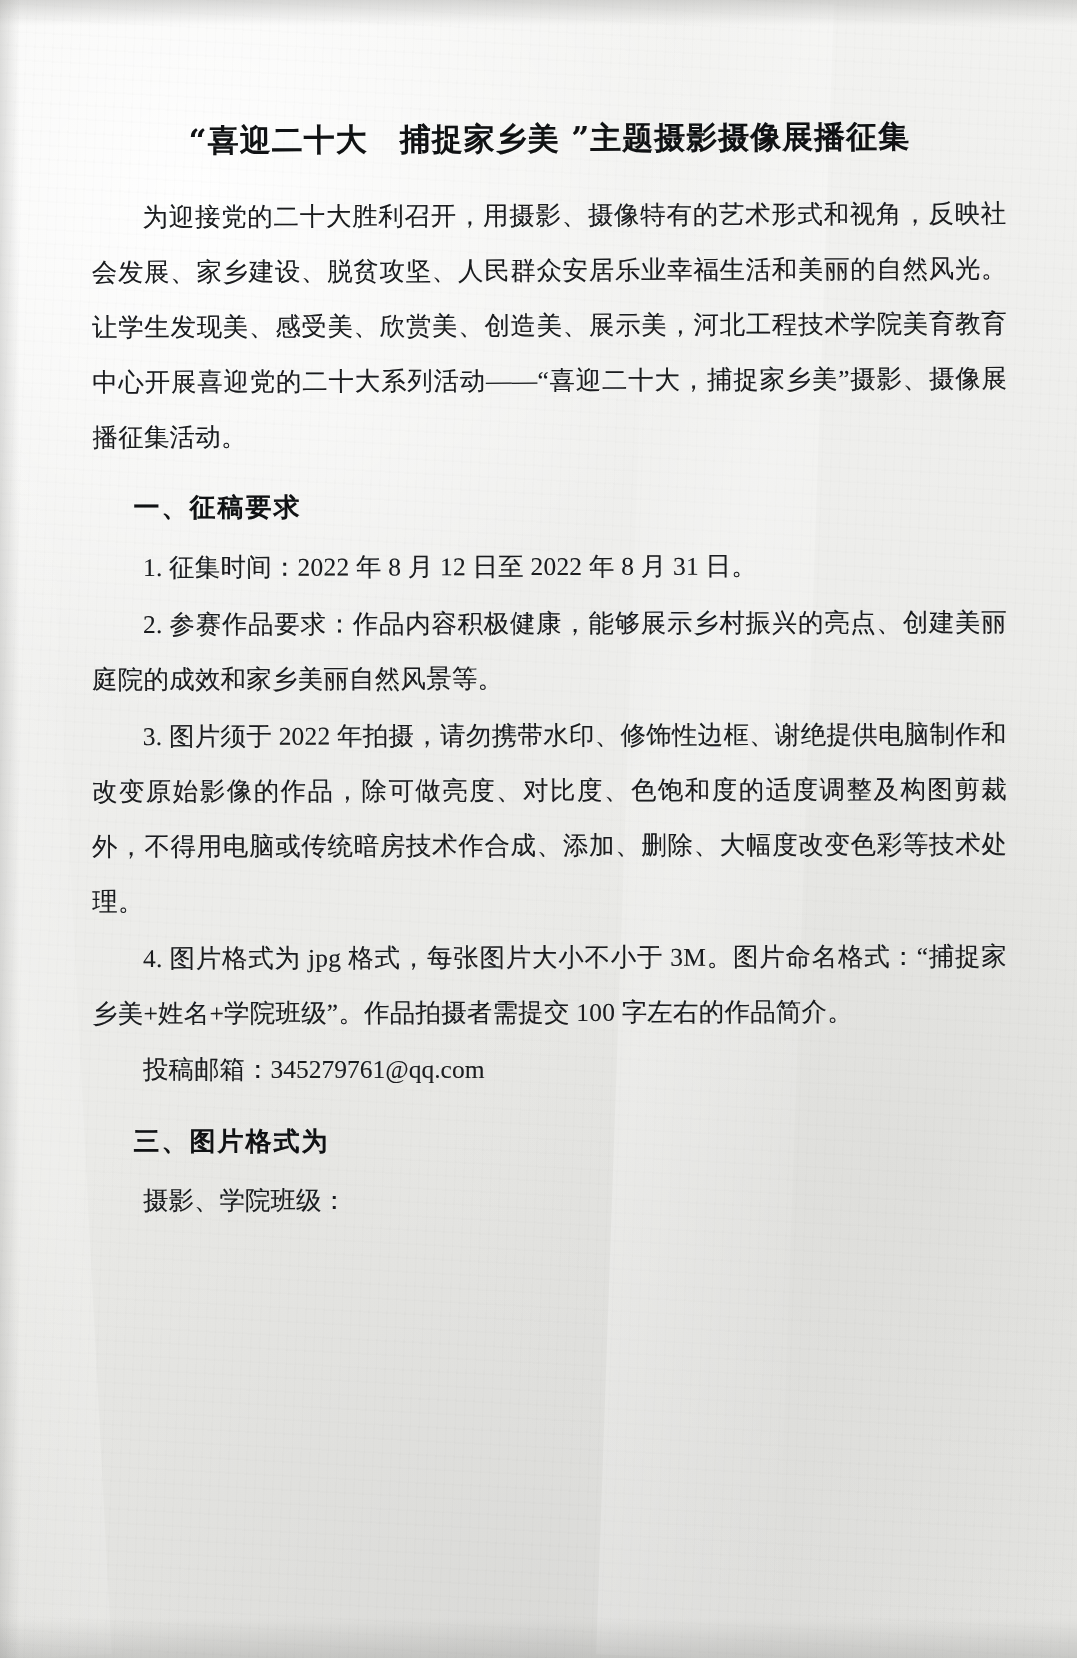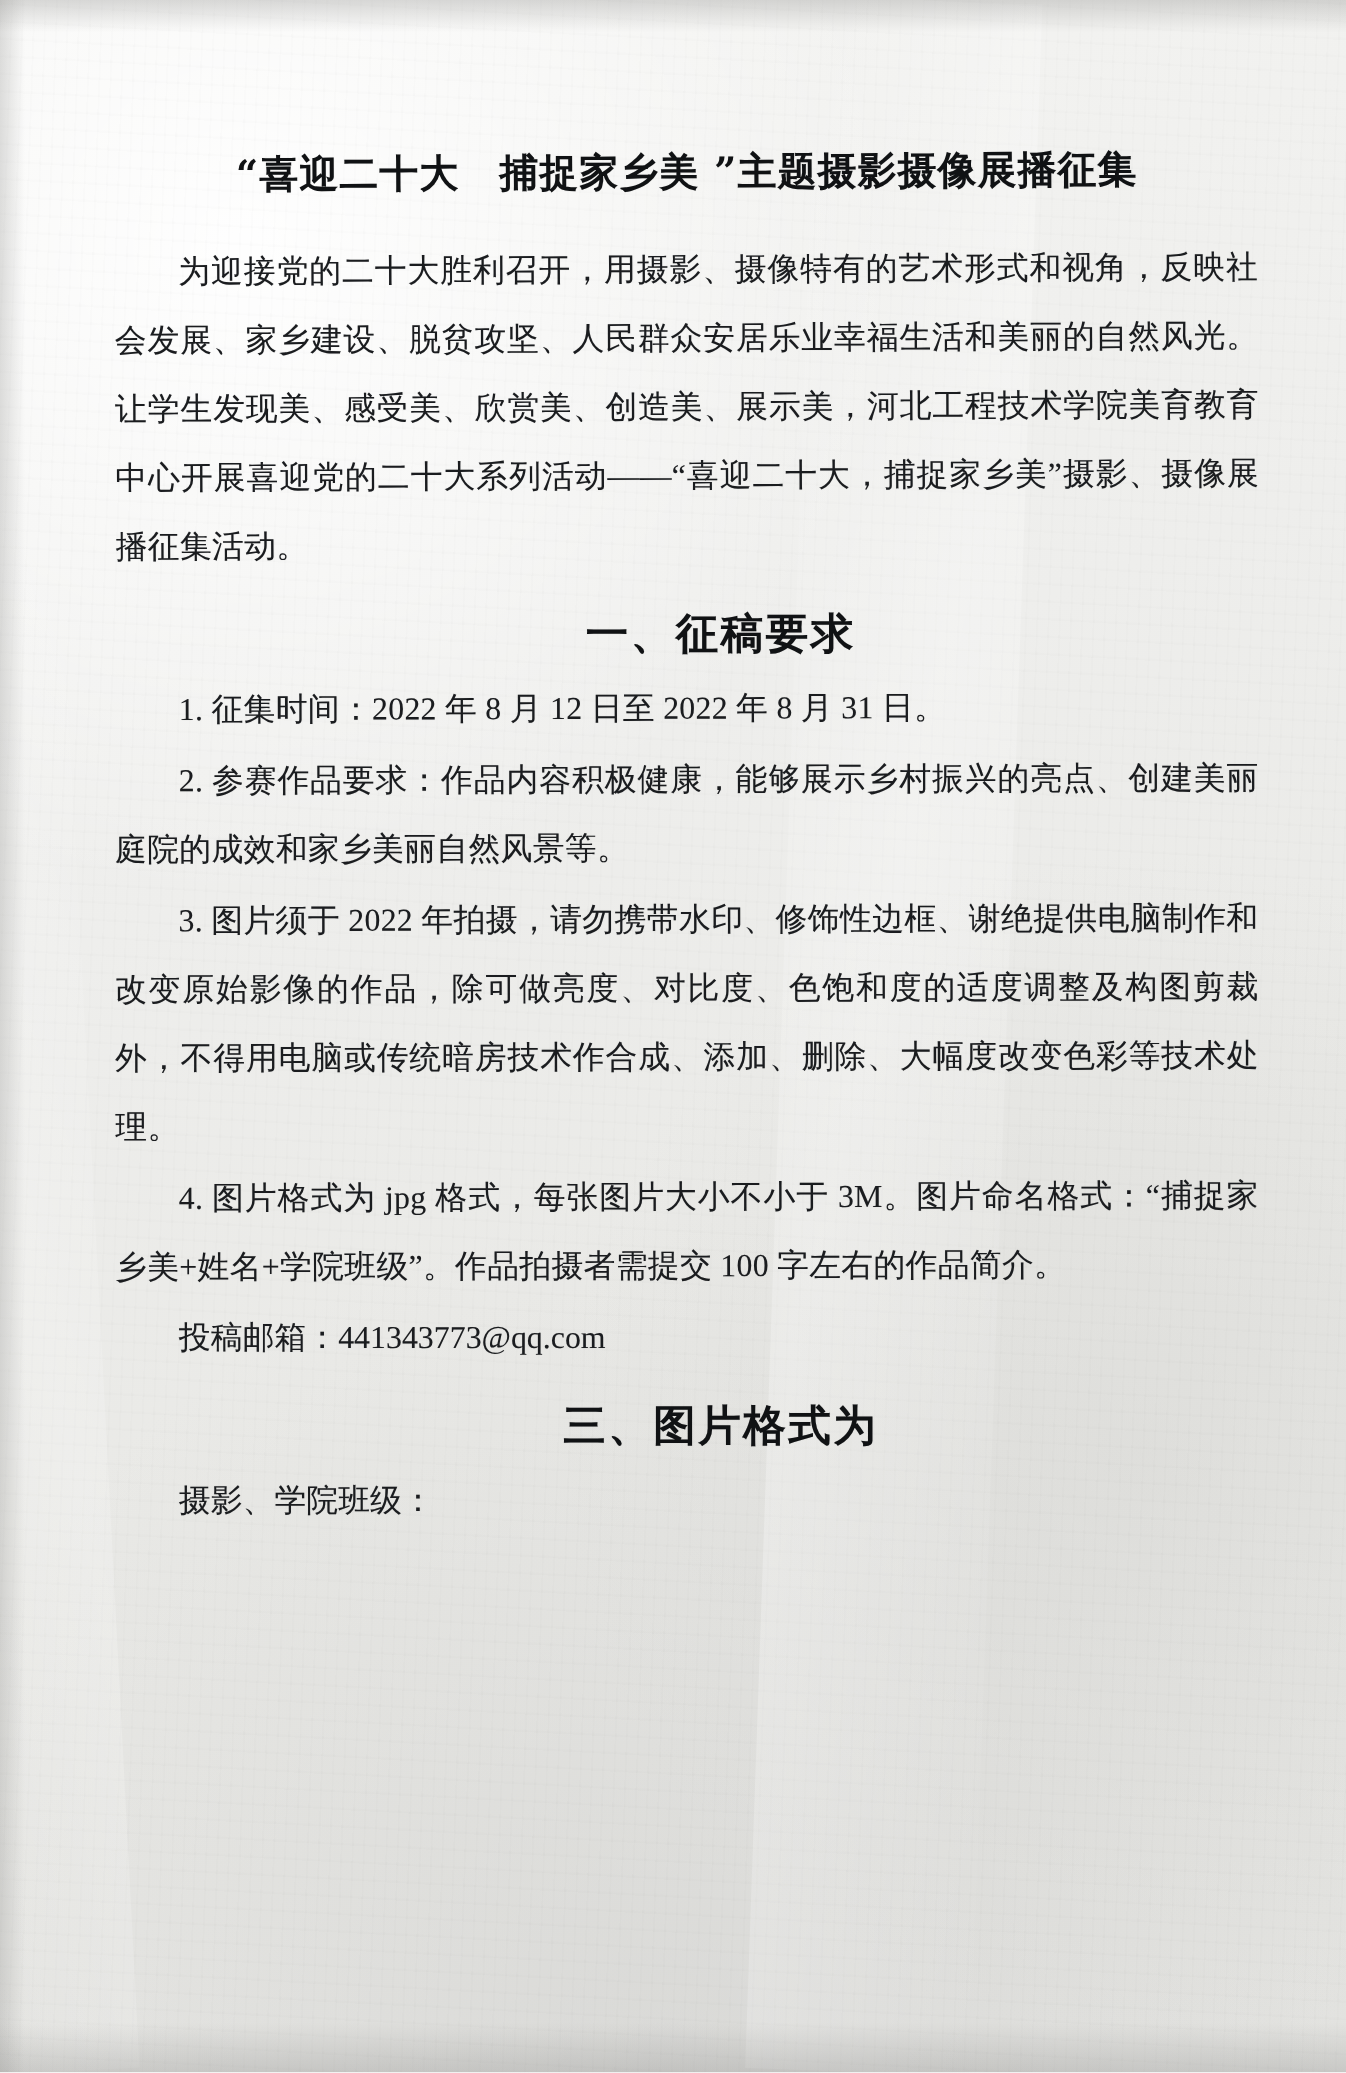--- a/index.html
+++ b/index.html
@@ -100,27 +100,26 @@
     text-align: justify;
     text-justify: inter-ideograph;
     text-indent: 2em;
     color: #1a1c1f;
     letter-spacing: 0.2px;
   }
 
   h2.section-heading {
     font-family: "DejaVu Serif", "Liberation Serif", serif;
     font-weight: bold;
-    font-size: 34px;
+    font-size: 26px;
     line-height: 56px;
     margin: 16px 0 4px 0;
     text-indent: 1.6em;
     letter-spacing: 2px;
     color: #101214;
-    text-align: center;
   }
 
   p.item-text {
     font-size: 25.5px;
     line-height: 55px;
     margin: 0 0 2px 0;
     text-align: justify;
     text-justify: inter-ideograph;
     text-indent: 2em;
     color: #1a1c1f;
@@ -164,20 +163,20 @@
 
     <p class="item-text tilt-2">1. 征集时间：2022 年 8 月 12 日至 2022 年 8 月 31 日。</p>
 
     <p class="item-text tilt-2">2. 参赛作品要求：作品内容积极健康，能够展示乡村振兴的亮点、创建美丽庭院的成效和家乡美丽自然风景等。</p>
 
     <p class="item-text tilt-2">3. 图片须于 2022 年拍摄，请勿携带水印、修饰性边框、谢绝提供电脑制作和改变原始影像的作品，除可做亮度、对比度、色饱和度的适度调整及构图剪裁外，不得用电脑或传统暗房技术作合成、添加、删除、大幅度改变色彩等技术处理。</p>
 
     <p class="item-text tilt-2">4. 图片格式为 jpg 格式，每张图片大小不小于 3M。图片命名格式：“捕捉家乡美+姓名+学院班级”。作品拍摄者需提交 100 字左右的作品简介。</p>
 
 
-    <p class="plain-text">投稿邮箱：441343773@qq.com</p>
+    <p class="plain-text">投稿邮箱：345279761@qq.com</p>
 
     <h2 class="section-heading">三、图片格式为</h2>
 
     <p class="plain-text">摄影、学院班级：</p>
 
   </div>
 </div>
 
 </body></html>

